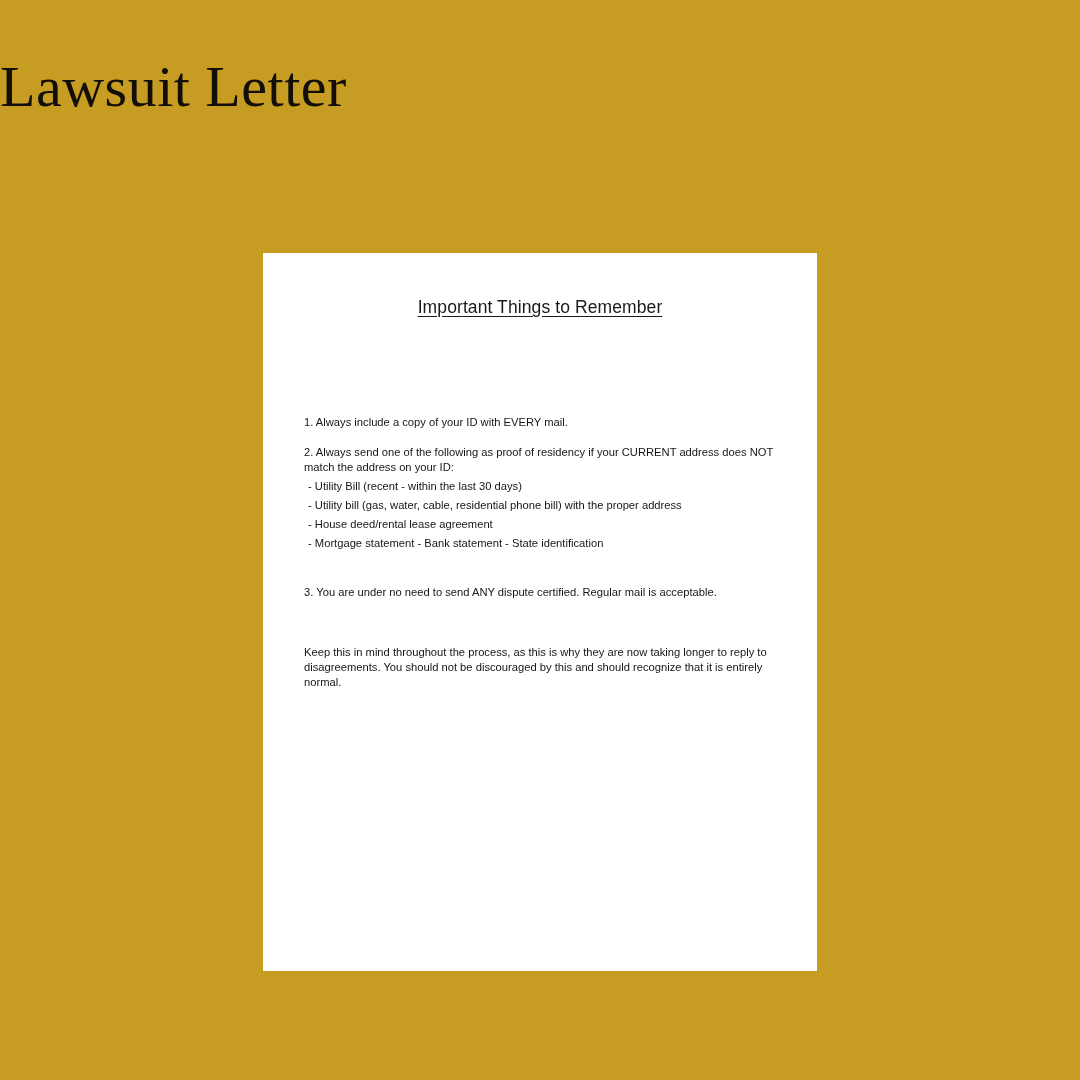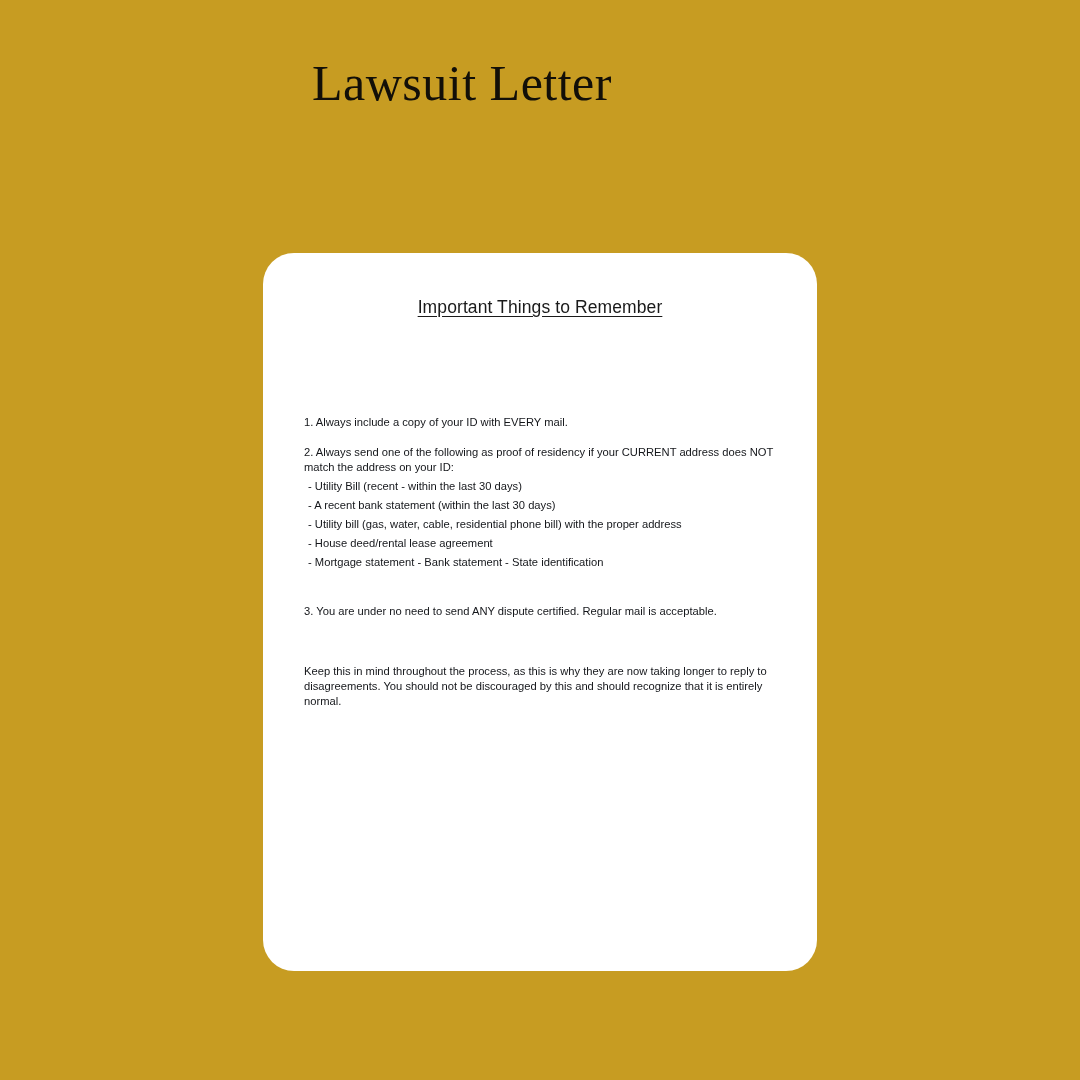--- a/index.html
+++ b/index.html
@@ -16,38 +16,36 @@
   .canvas {
     position: relative;
     width: 1080px;
     height: 1080px;
   }
   .page-title {
     position: absolute;
     top: 58px;
     left: 0;
     width: 924px;
-    text-align: center;
     font-family: "Liberation Serif", serif;
-    font-size: 50px;
+    font-size: 58px;
     line-height: 1.0;
     color: #120f08;
     letter-spacing: 0.5px;
     font-weight: 400;
   }
   .document {
     position: absolute;
     left: 263px;
     top: 253px;
     width: 554px;
     height: 718px;
     background: #ffffff;
     box-sizing: border-box;
     padding: 44px 41px 0 41px;
-    border-radius: 31px;
   }
   .doc-heading {
     text-align: center;
     font-size: 17.5px;
     color: #1a1a1a;
     text-decoration: underline;
     text-underline-offset: 3px;
     font-weight: 400;
     margin: 0;
     letter-spacing: 0.1px;
@@ -82,21 +80,20 @@
 
     <div class="doc-heading">Important Things to Remember</div>
 
     <div class="doc-body">
 
       <p class="para">1. Always include a copy of your ID with EVERY mail.</p>
 
       <p class="para tight">2. Always send one of the following as proof of residency if your CURRENT address does NOT match the address on your ID:</p>
 
       <p class="list-line">- Utility Bill (recent - within the last 30 days)</p>
-      <p class="list-line">- A recent bank statement (within the last 30 days)</p>
       <p class="list-line">- Utility bill (gas, water, cable, residential phone bill) with the proper address</p>
       <p class="list-line">- House deed/rental lease agreement</p>
       <p class="list-line">- Mortgage statement - Bank statement - State identification</p>
 
       <div class="spacer"></div>
       <div class="spacer"></div>
 
       <p class="para">3. You are under no need to send ANY dispute certified. Regular mail is acceptable.</p>
 
       <div class="spacer"></div>

